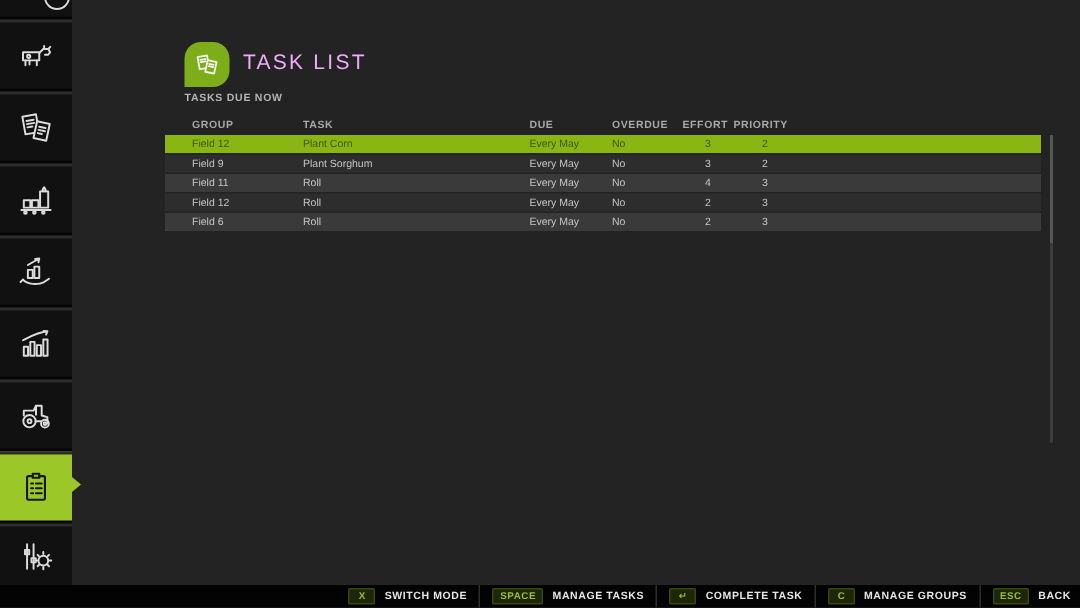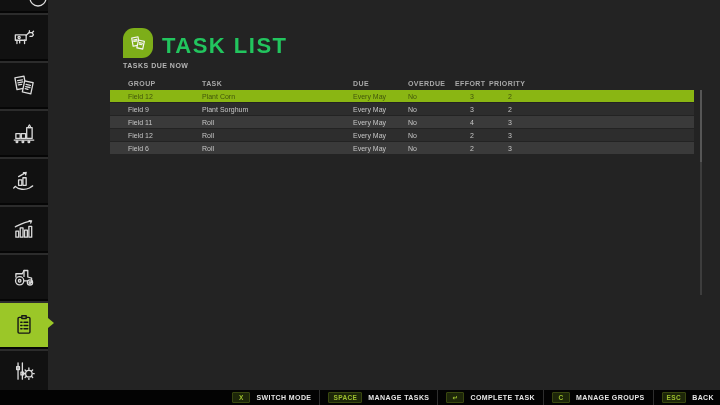--- a/index.html
+++ b/index.html
@@ -25,21 +25,21 @@
     border-left:6px solid #9bc728;
   }
   
   .hdr-icon{
     position:absolute;left:123px;top:28px;width:30px;height:30px;
     background:#7dae19;border-radius:11px 11px 11px 0;
     display:flex;align-items:center;justify-content:center;color:#f4f4f4;
   }
   .page-title{
     position:absolute;left:162px;top:33px;
-    font-size:22px;letter-spacing:1.5px;color:#22c55e;font-weight:700;
+    font-size:14px;letter-spacing:1.5px;color:#f0abfc;font-weight:400;
   }
   .page-subtitle{
     position:absolute;left:123px;top:62px;
     font-size:7px;font-weight:bold;letter-spacing:.5px;color:#b5b5b5;
   }
   
   .table{position:absolute;left:110px;top:78px;width:584px;}
   .trow{
     display:grid;grid-template-columns:74px 151px 55px 47px 34px 42px;
     padding-left:18px;box-sizing:border-box;align-items:center;

